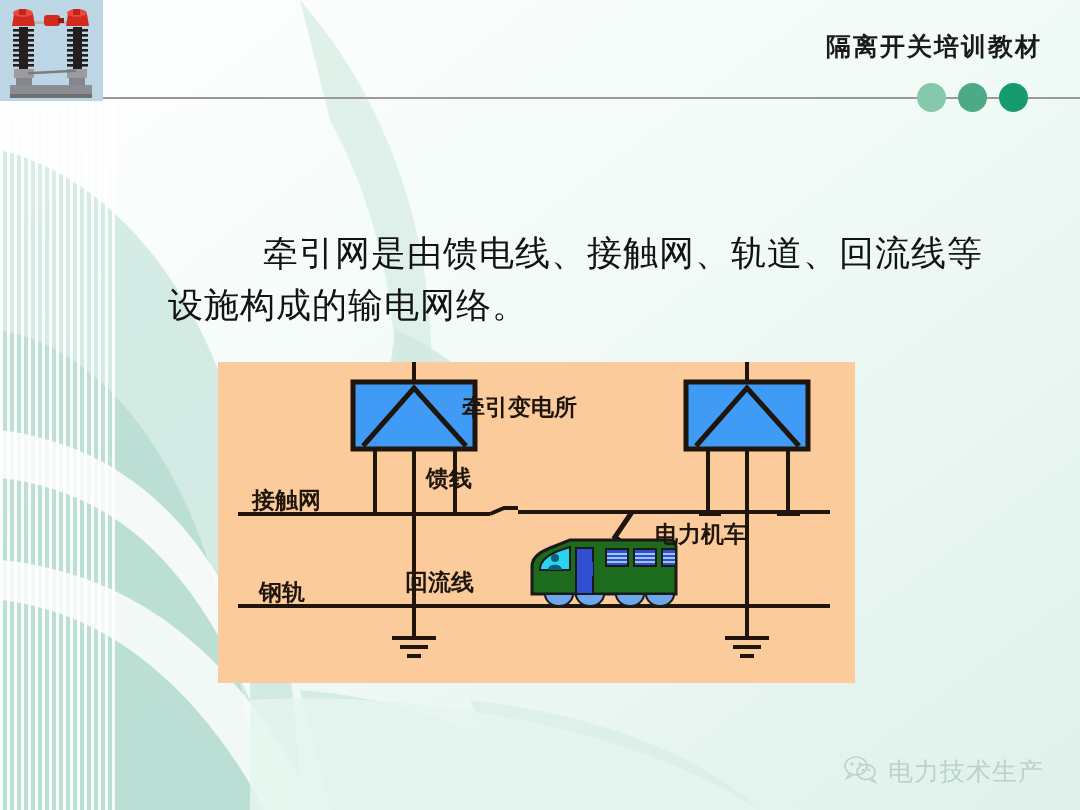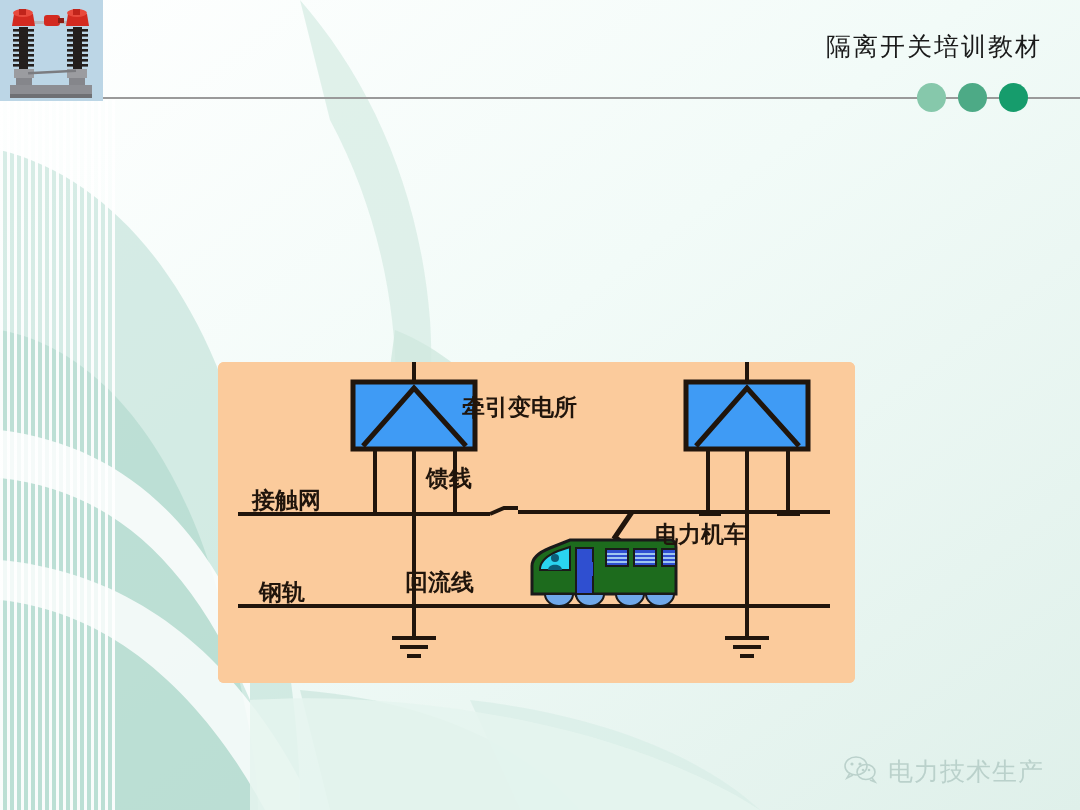--- a/index.html
+++ b/index.html
@@ -26,21 +26,21 @@
   
   .thumb{
     position:absolute;left:0;top:0;width:103px;height:101px;
     background:linear-gradient(180deg,#b9d4e4 0%,#a7c8dc 100%);
     border:0;z-index:9;overflow:hidden;
   }
   .thumb svg{display:block;}
   .hdr-title{
     position:absolute;right:38px;top:30px;
     font-family:"Liberation Serif", serif;
-    font-weight:normal;font-size:25px;color:#1a1a1a;letter-spacing:2px;
+    font-weight:bold;font-size:25px;color:#1a1a1a;letter-spacing:2px;
     z-index:8;white-space:nowrap;
   }
   .hdr-rule{
     position:absolute;left:103px;top:97px;width:977px;height:2px;
     background:#9a9a9a;z-index:6;
   }
   .dots{position:absolute;right:52px;top:83px;z-index:7;display:flex;gap:12px;align-items:center;}
   .dot{width:29px;height:29px;border-radius:50%;}
   
   .ttl{
@@ -54,21 +54,20 @@
     position:absolute;left:168px;top:228px;width:820px;z-index:8;
     font-family:"Liberation Serif", serif;
     font-size:35px;color:#131313;line-height:1.48;
     text-indent:95px;letter-spacing:1px;
   }
   
   .panel{
     position:absolute;left:218px;top:362px;width:637px;height:321px;
     background:#fbcb9c;z-index:8;overflow:hidden;
     box-shadow:0 0 0 0 rgba(0,0,0,0);
-    border-radius:6px;
   }
   .panel svg{display:block;}
   
   .wm{
     position:absolute;right:36px;bottom:22px;z-index:9;
     display:flex;align-items:center;gap:10px;opacity:.55;
   }
   .wm-txt{
     font-family:"Liberation Serif", serif;
     font-size:25px;color:#9bb7b1;letter-spacing:1px;white-space:nowrap;
@@ -161,20 +160,21 @@
   <div class="hdr-title">隔离开关培训教材</div>
   <div class="hdr-rule"></div>
 
   <div class="dots">
     <span class="dot" style="background:#86c8ab"></span>
     <span class="dot" style="background:#4daa86"></span>
     <span class="dot" style="background:#169c6c"></span>
   </div>
 
 
+  <div class="body-text">牵引网是由馈电线、接触网、轨道、回流线等设施构成的输电网络。</div>
 
   <div class="panel">
     <svg width="637" height="321" viewBox="0 0 637 321">
       <rect x="0" y="0" width="637" height="321" fill="#fbcb9c"></rect>
 
       <g stroke="#20150c" stroke-width="4" fill="none" stroke-linecap="butt">
 
         <line x1="196" y1="0" x2="196" y2="20"></line>
         <line x1="529" y1="0" x2="529" y2="20"></line>
       </g>

